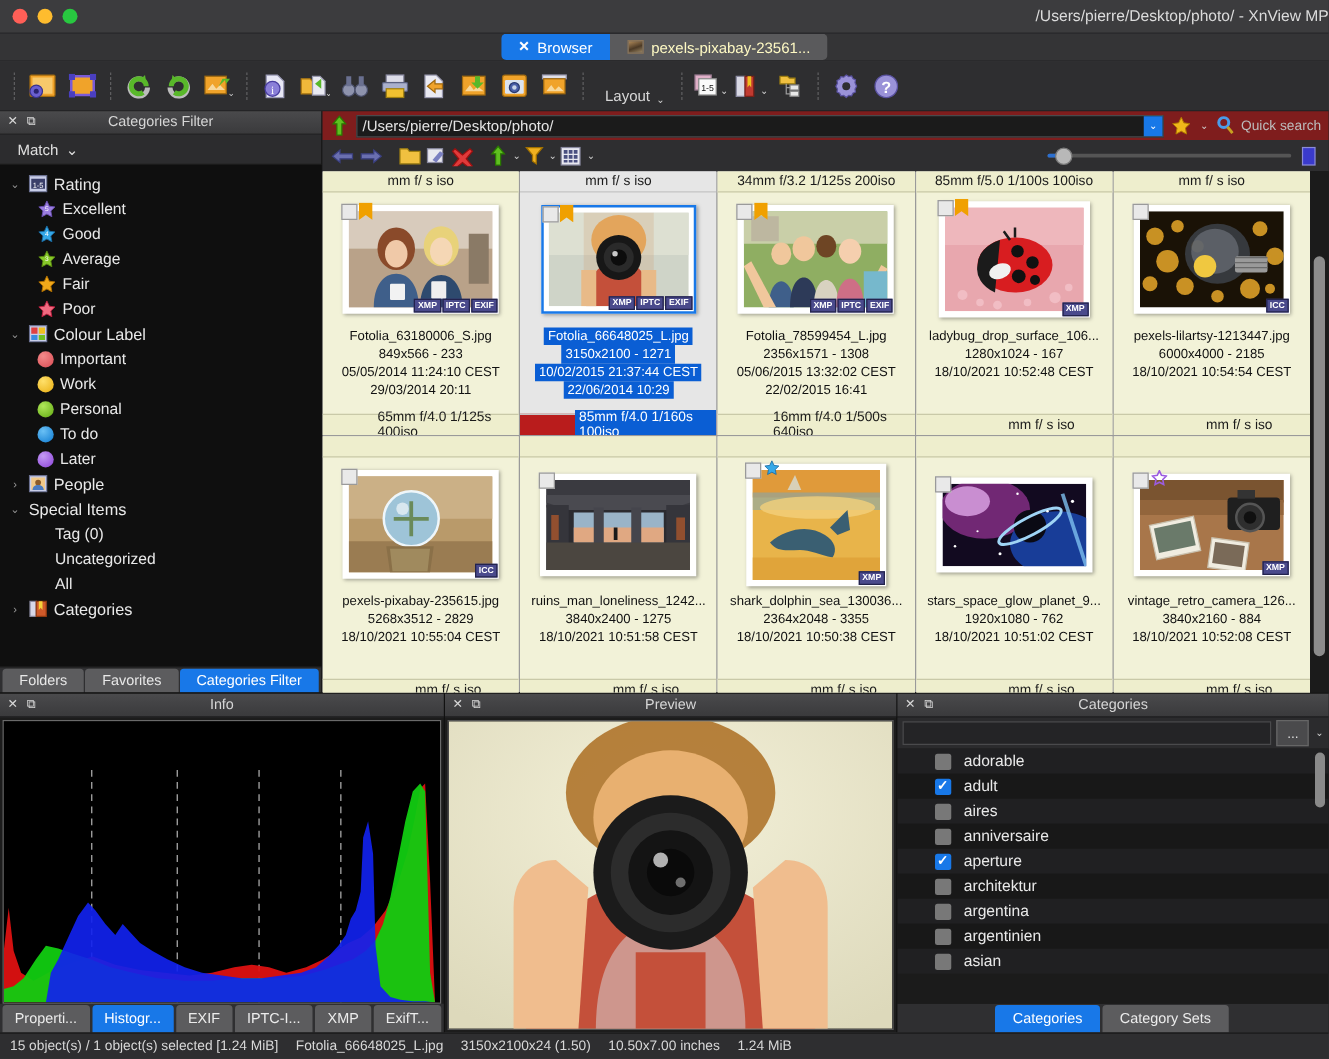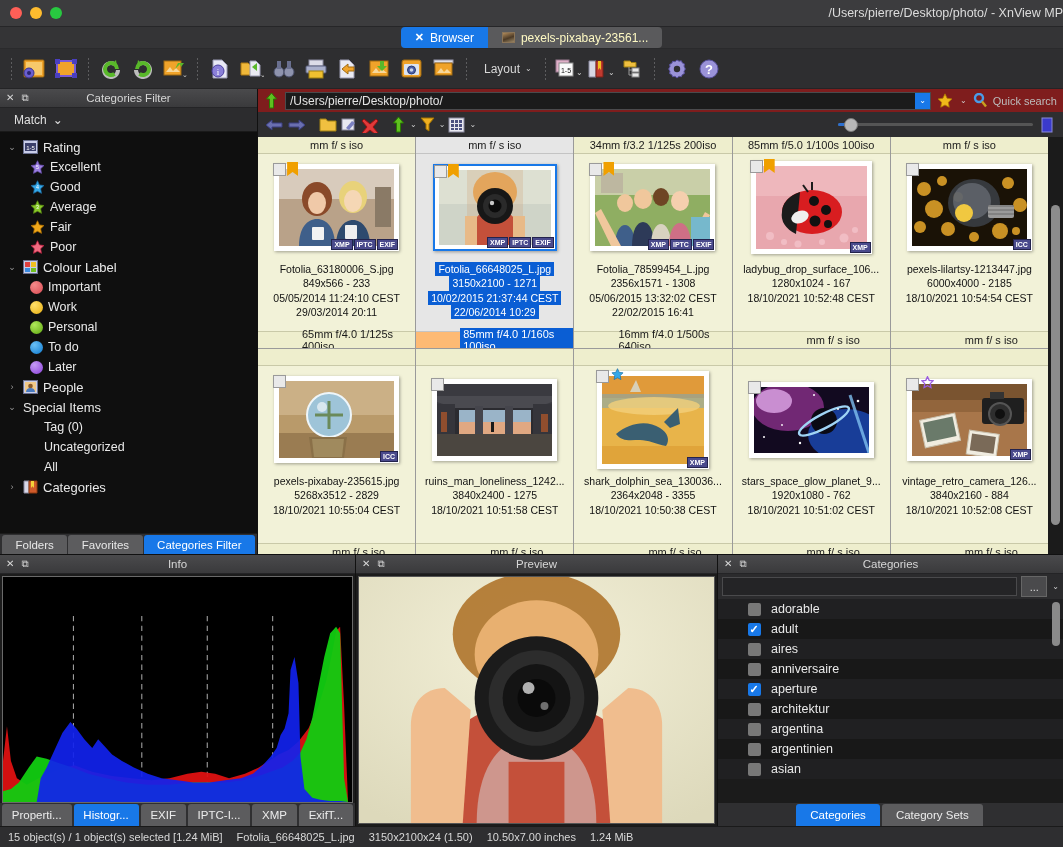--- a/index.html
+++ b/index.html
@@ -128,21 +128,21 @@
   .minibadges { position:absolute; right:1px; bottom:1px; display:flex; gap:1px; }
   .badge { font-size:7px; line-height:9px; padding:0 2px; background:#4a4a8c; color:#fff;
      font-family:"Liberation Sans",sans-serif; border:1px solid #23234d; font-weight:bold; }
   .meta { width:100%; flex:1 1 auto; display:flex; flex-direction:column; align-items:center;
      justify-content:flex-start; padding-top:1px; }
   .meta div { font-size:10.5px; color:#111; line-height:14.3px; white-space:nowrap;
      overflow:hidden; text-overflow:ellipsis; max-width:98%; text-align:center; }
   .cell.sel .meta div { background:#0a5ed4; color:#fff; padding:0 3px; }
   .cell-ftr { width:100%; height:17px; display:flex; align-items:center; justify-content:center;
      font-size:11px; color:#1a1a1a; border-top:1px solid #c9c9a8; background:#eeeecd;padding-left:44px; }
-  .cell.sel .cell-ftr { background:#fdba74; border-top:1px solid #c4c4c4; }
+  .cell.sel .cell-ftr { background:#b91c1c; border-top:1px solid #c4c4c4; }
   .ministar { position:absolute; left:14px; top:-3px; font-size:13px; line-height:13px; }
 
   .vscroll { width:15px; background:#1b1b1b; position:relative; flex:0 0 auto; }
   .vscroll .thumb { position:absolute; left:3px; right:3px; top:68px; height:320px;
      background:#8c8c8c; border-radius:5px; }
 
   
   .bottom { height:272px; display:flex; flex:0 0 auto; background:#1c1c1c; border-top:1px solid #111; }
   .bp { display:flex; flex-direction:column; border-right:1px solid #111; }
   .bp.info { width:356px; flex:0 0 auto; }
@@ -315,21 +315,21 @@
     <div class="tbtn">
       <svg class="ic" width="22" height="20" viewBox="0 0 22 20">
         <rect x="1" y="1" width="19" height="3" fill="#e0e0e8" stroke="#9a9ab0"></rect>
         <rect x="2" y="4" width="17" height="12" fill="#f0a32a" stroke="#a06a10"></rect>
         <path d="M4 14l4-5 3 4 3-3 4 4z" fill="#f7d89b"></path>
       </svg>
     </div>
 
     <span class="sep"></span>
 
-    <div class="tbtn" style="width:auto;padding:0 6px;">
+    <div class="tbtn" style="width:auto;padding:0 6px;align-items:flex-end;">
       <span class="layout-label">Layout</span>
       <span class="caret">⌄</span>
     </div>
 
     <span class="sep"></span>
 
     <div class="tbtn">
       <svg class="ic" width="26" height="20" viewBox="0 0 26 20">
         <rect x="1" y="1" width="13" height="12" fill="#e0b0c8" stroke="#9a7a90"></rect>
         <rect x="4" y="4" width="14" height="13" fill="#fafafa" stroke="#8a8a8a"></rect>

